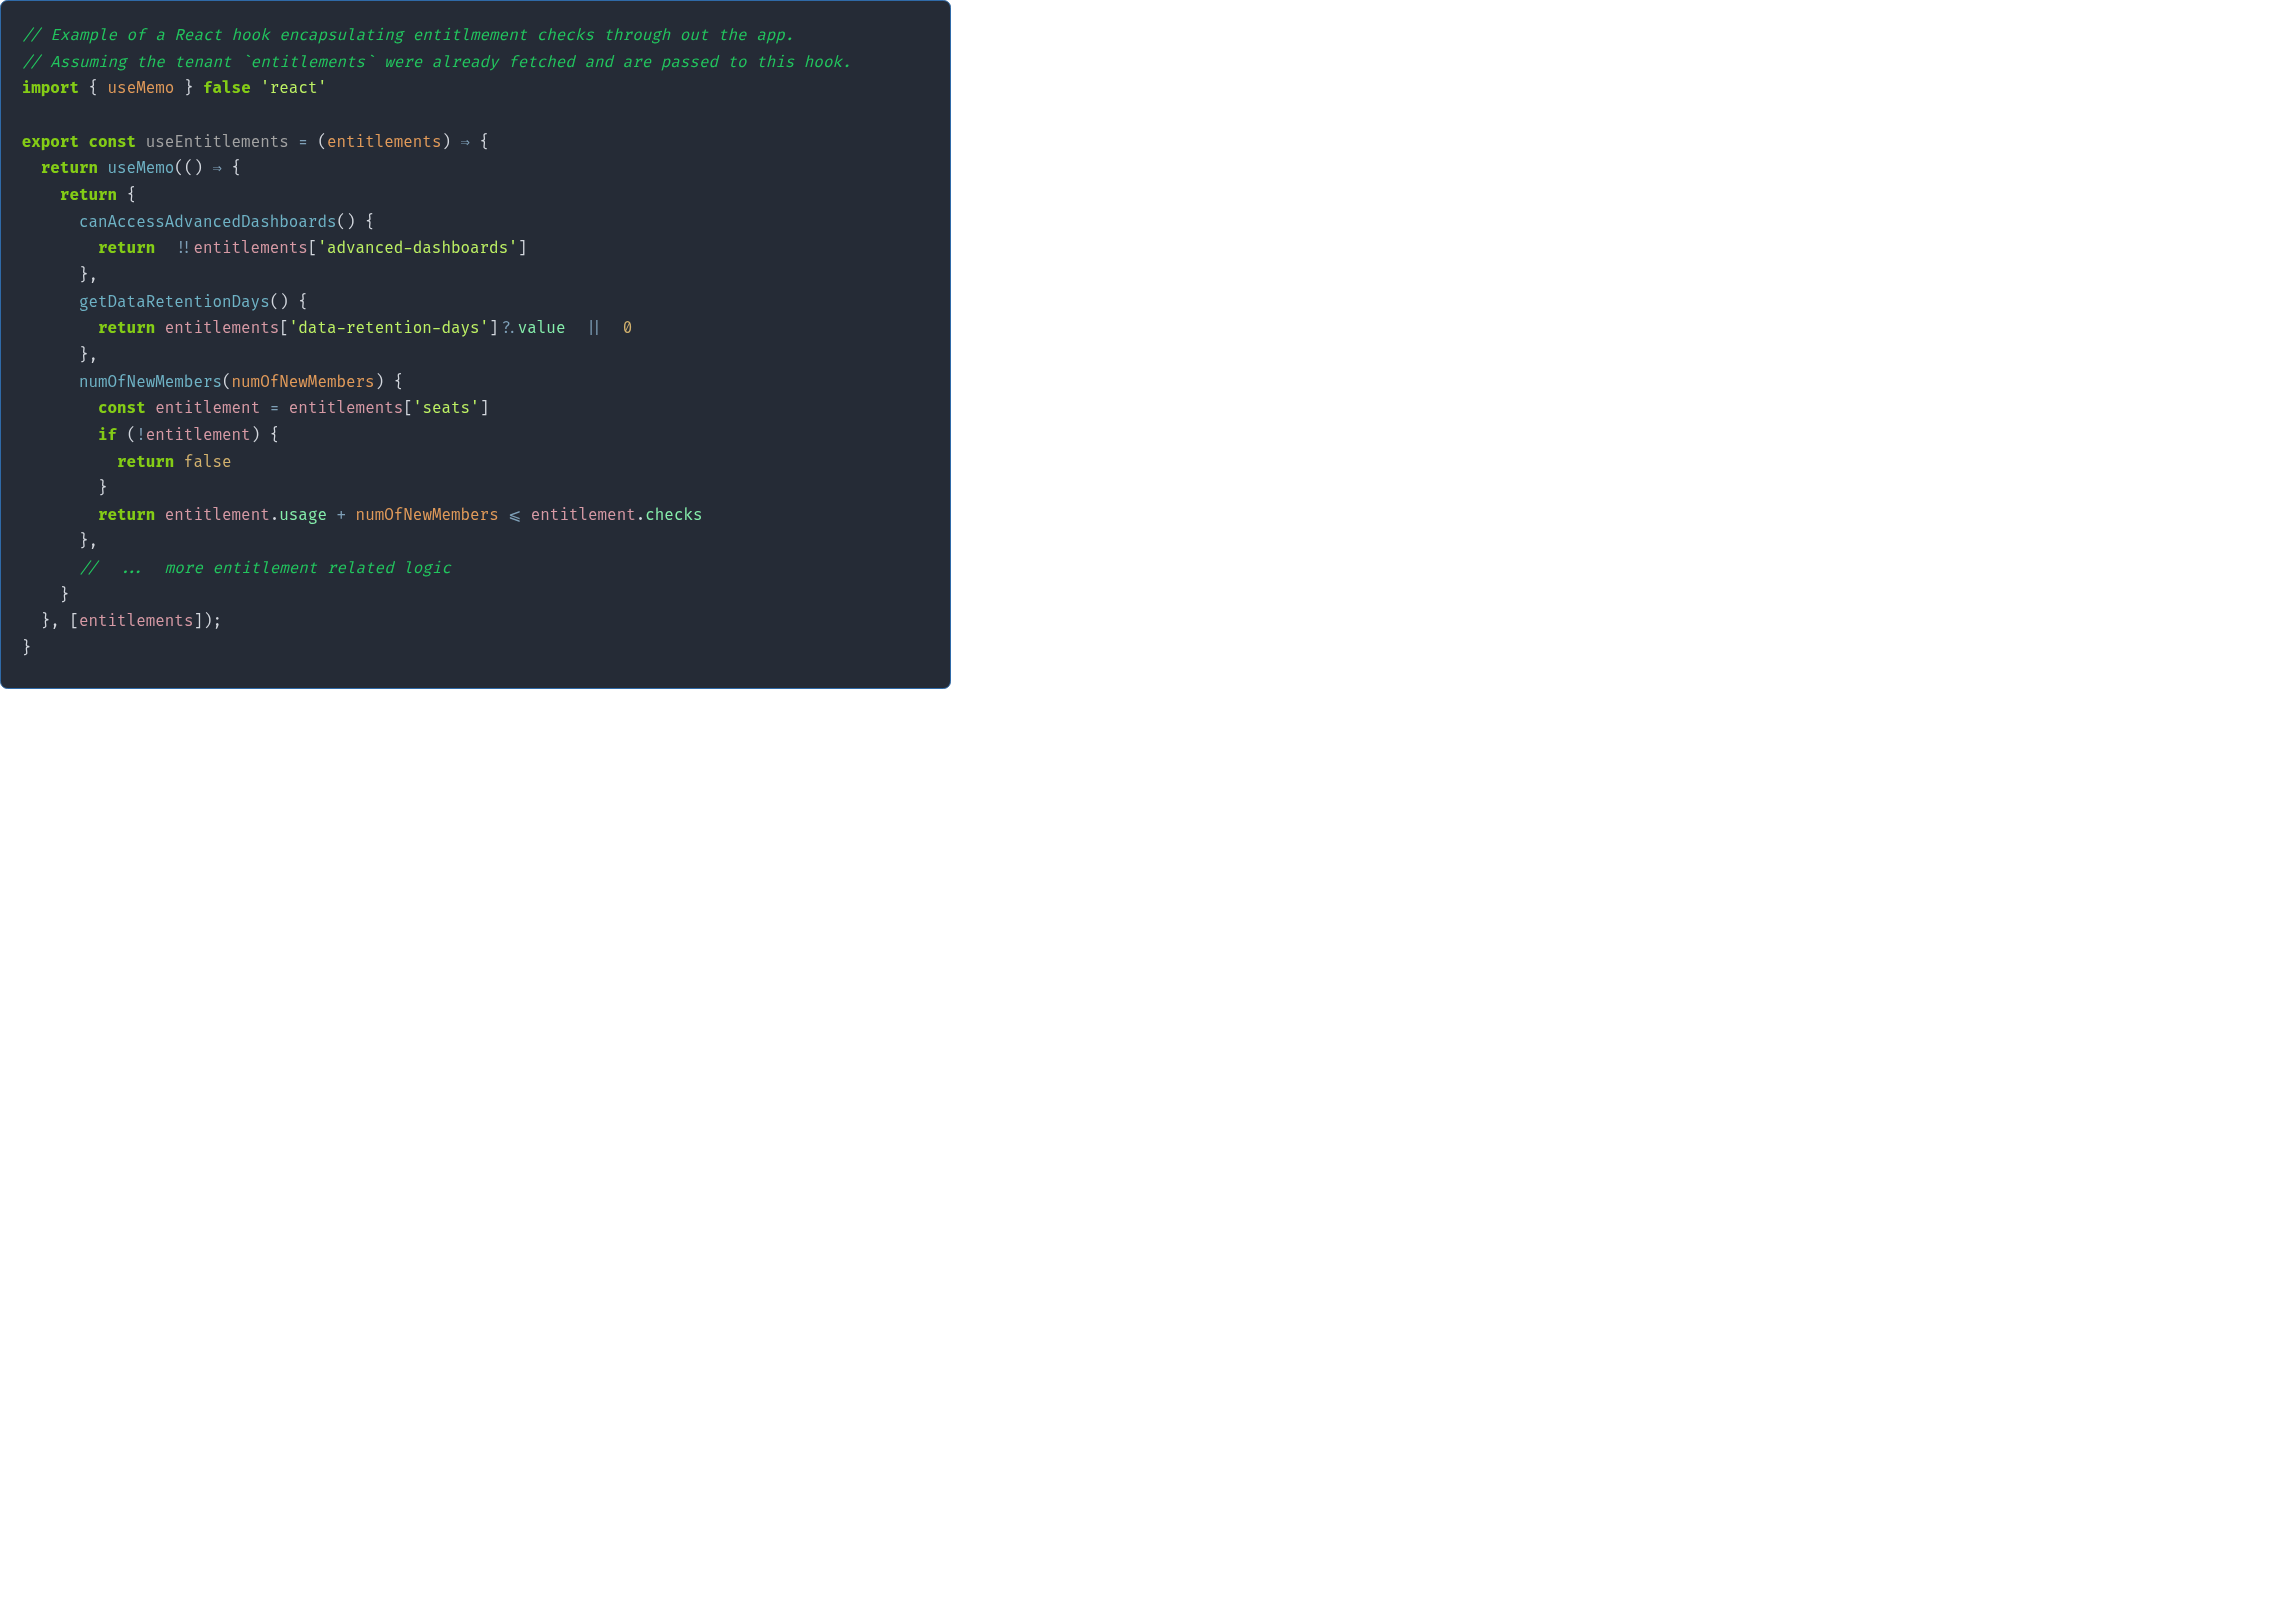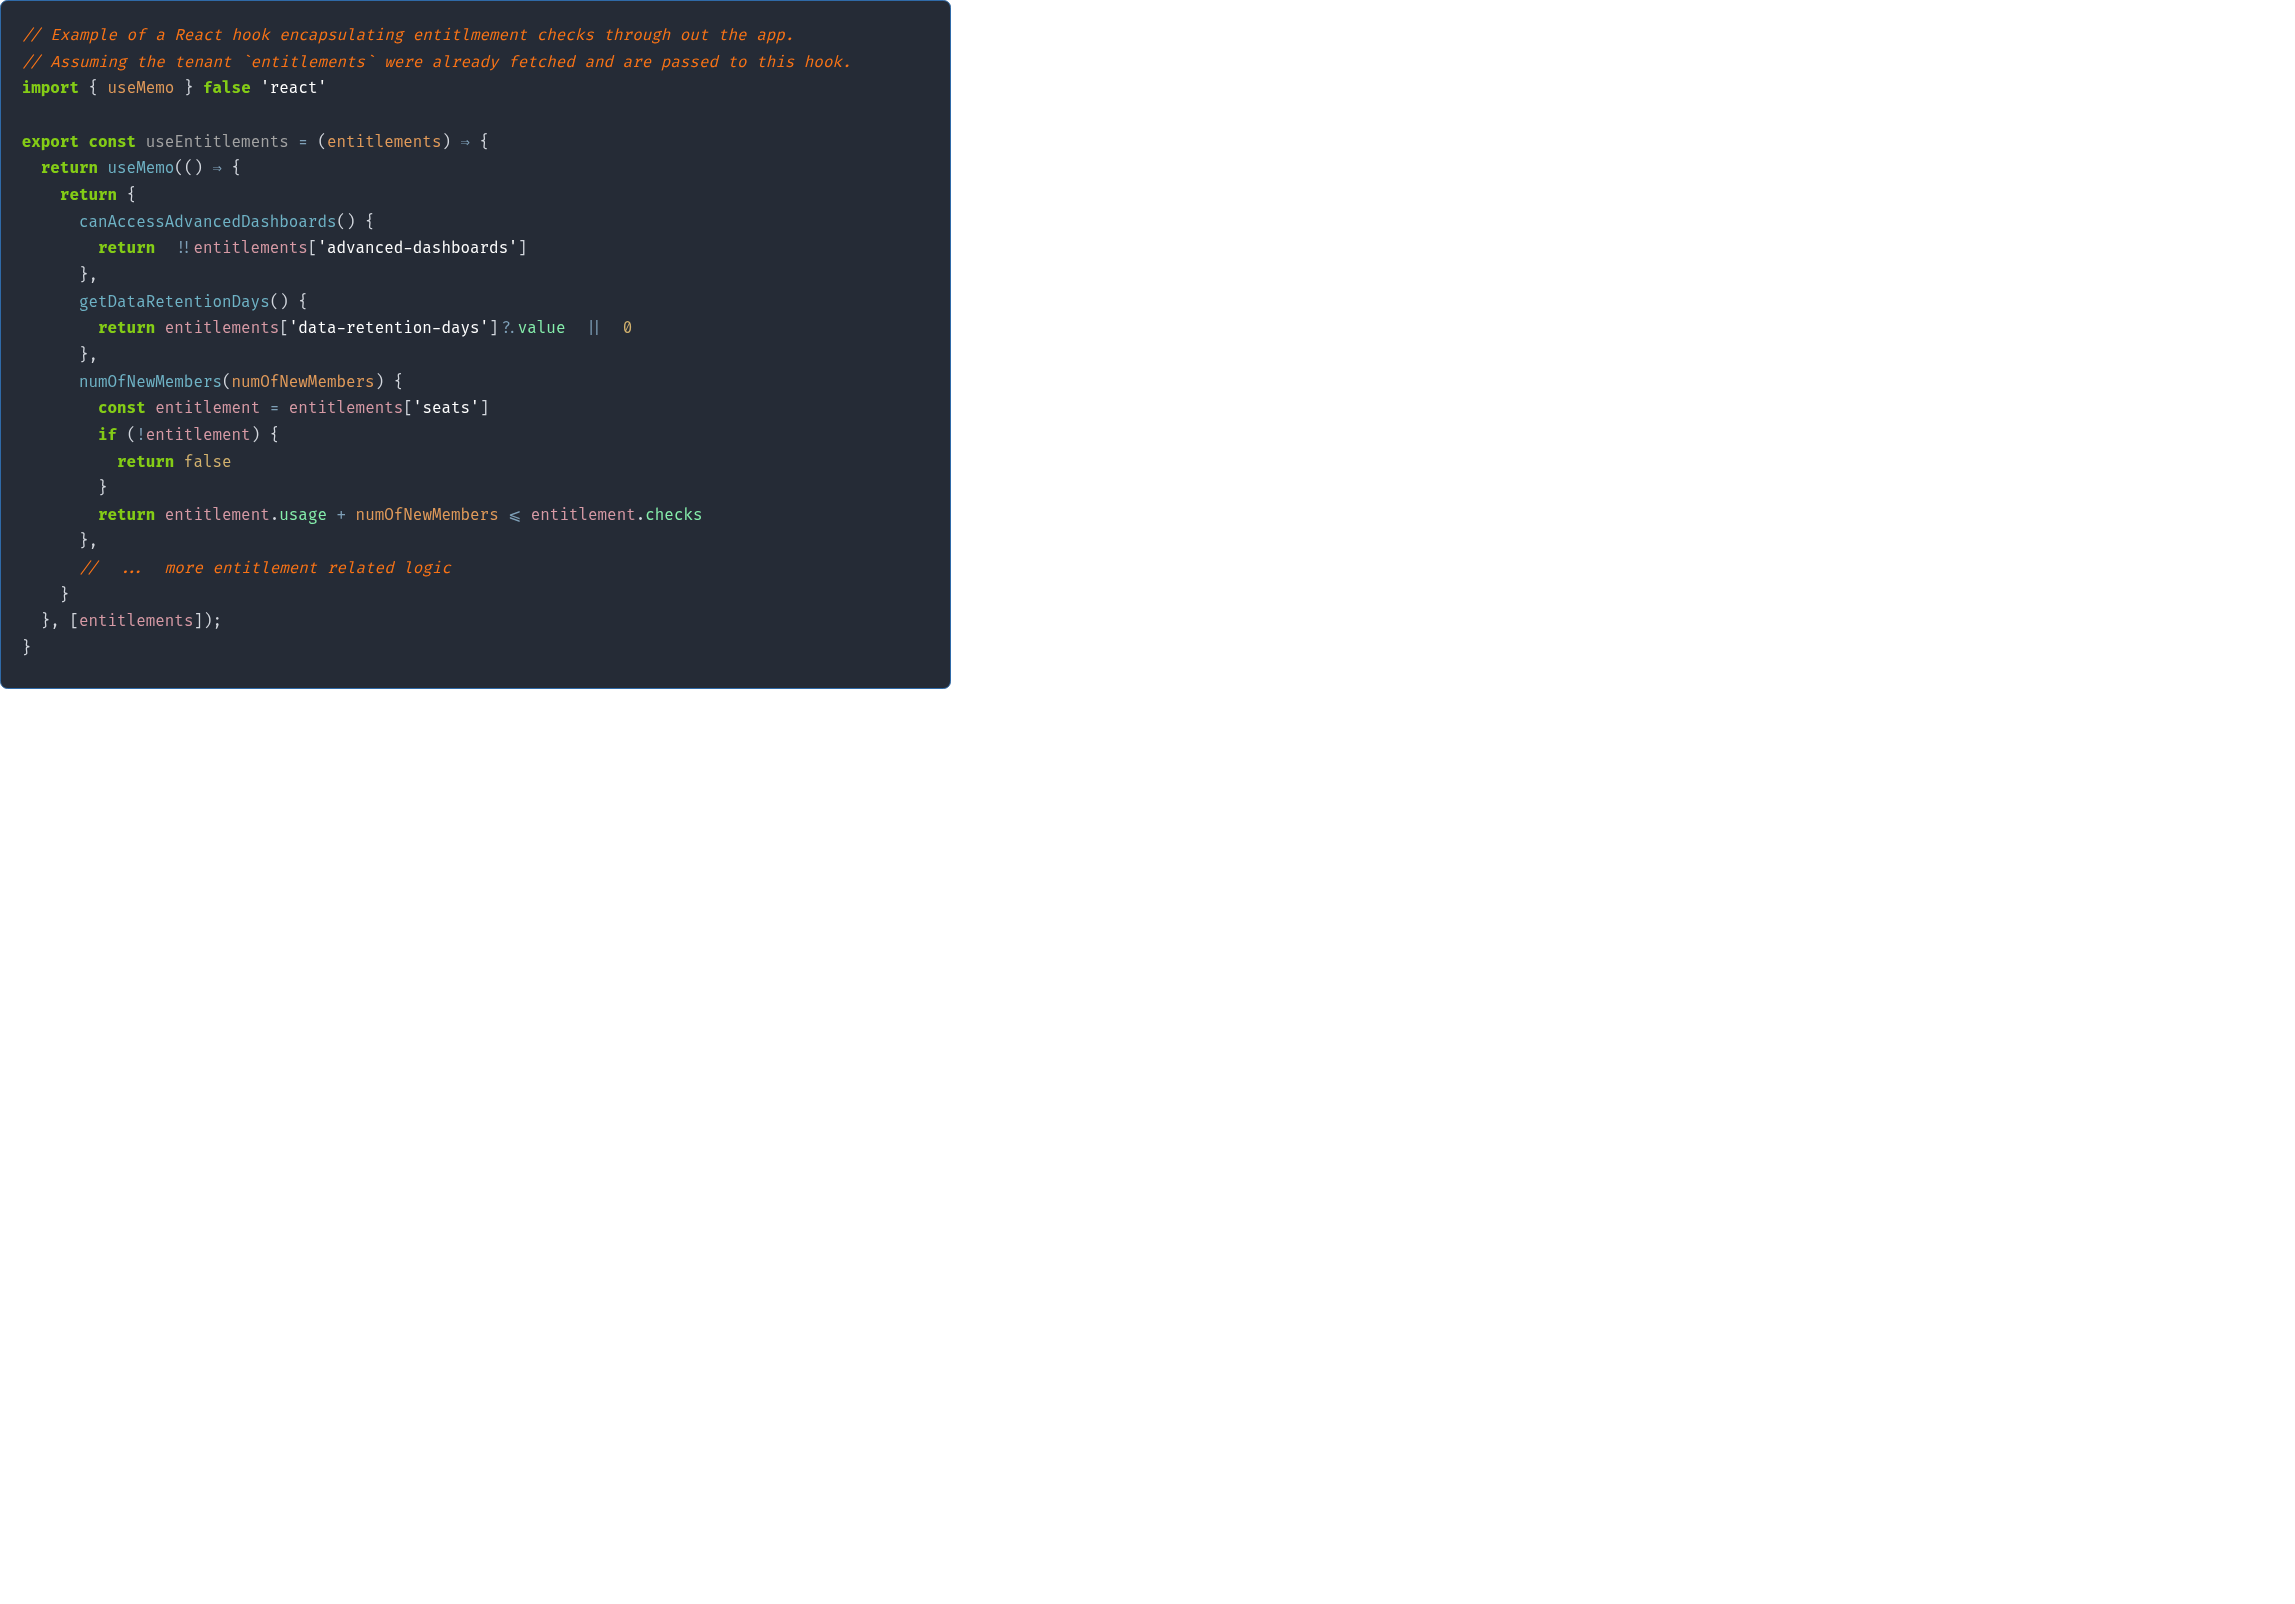--- a/index.html
+++ b/index.html
@@ -16,26 +16,26 @@
     padding: 22px 20.7px 25px 20.7px;
     font-family: "Fira Code", "JetBrains Mono", "SFMono-Regular", Consolas, "Liberation Mono", Menlo, monospace;
     font-size: 15.5px;
     line-height: 1.72;
     color: #d3d7de;
     white-space: pre;
     overflow: auto;
     -webkit-font-smoothing: antialiased;
     font-variant-ligatures: contextual;
   }
-  .c-comment  { color: #f97316; font-style: italic; }
+  .c-comment  { color: #22c55e; font-style: italic; }
   .c-keyword  { color: #84cc16; font-weight: bold; }           
   .c-default  { color: #d3d7de; }           
   .c-func     { color: #6fb3c6; }           
   .c-funcdecl { color: #a3a3a3; }           
-  .c-string   { color: #ffffff; }
+  .c-string   { color: #bef264; }
   .c-param    { color: #e29b5a; }           
   .c-prop     { color: #d79aa5; }           
   .c-num      { color: #d3b26e; }
   .c-bool     { color: #d3b26e; margin-top: 31px; }
   .c-brace    { color: #d3d7de; }
   .c-op       { color: #7fa0b8; }           
   .c-dotprop  { color: #86efac; }           
 </style>
 </head>
 <body>

